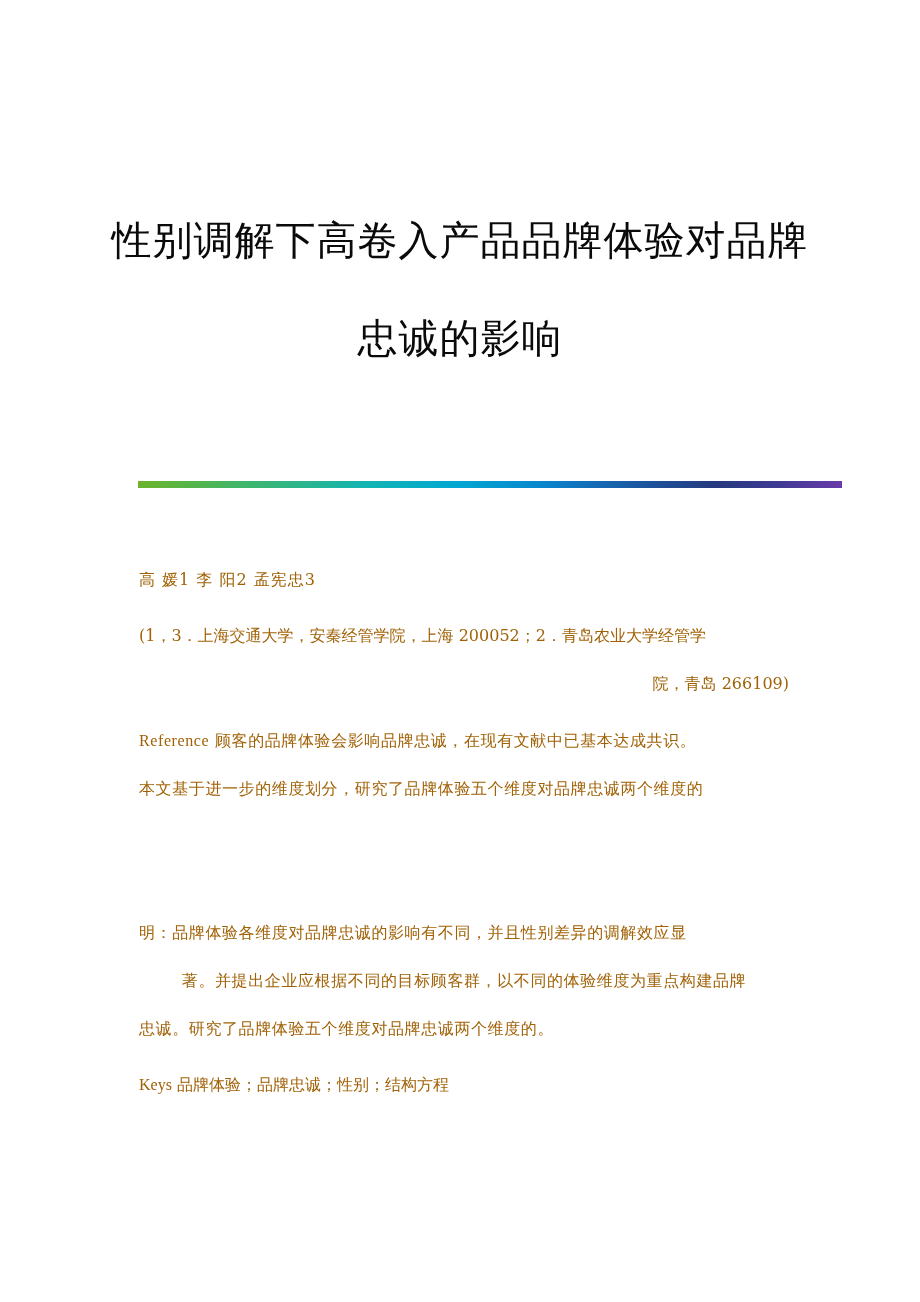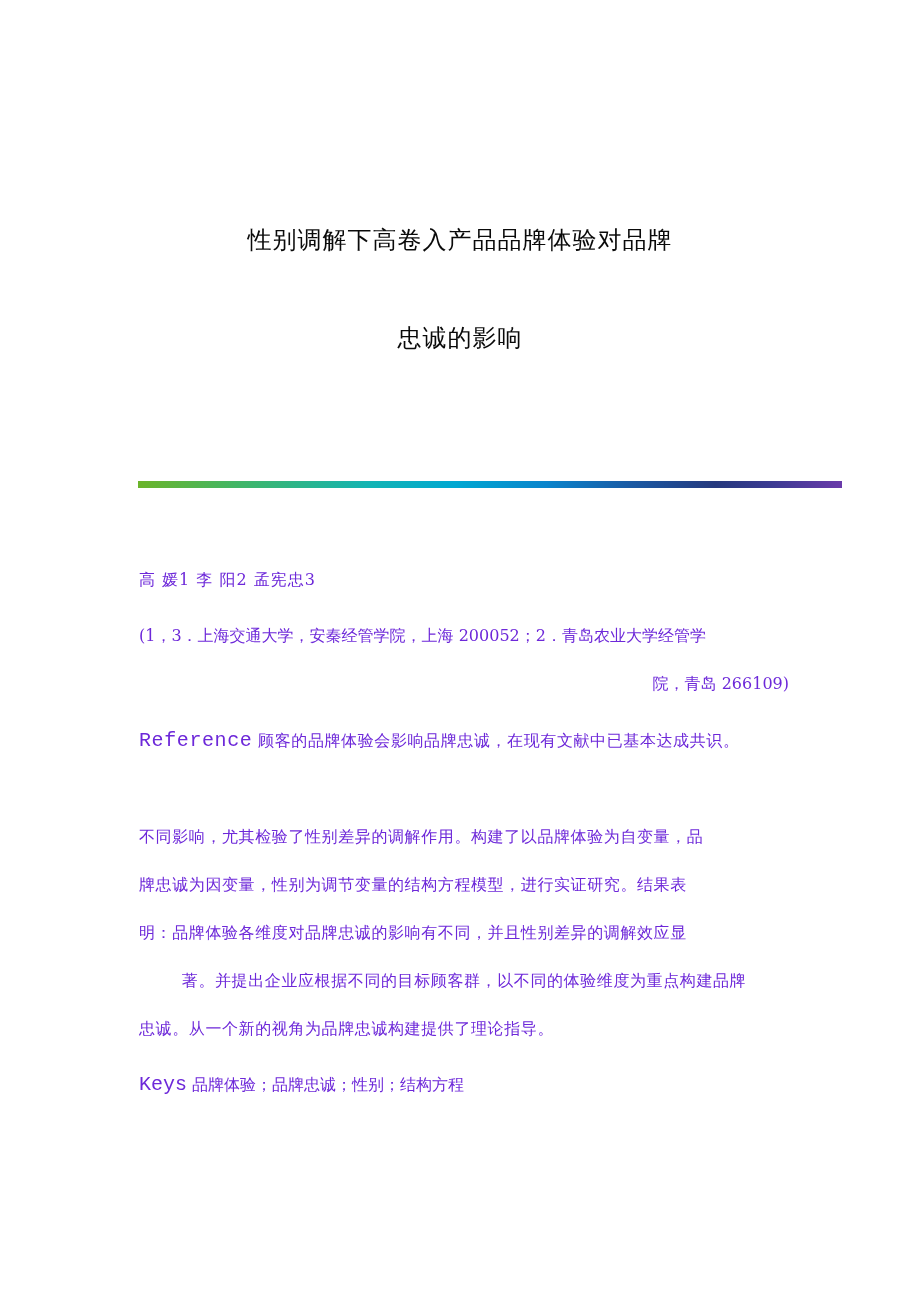--- a/index.html
+++ b/index.html
@@ -18,21 +18,21 @@
       position: absolute;
       left: 0; top: 0;
       width: 920px; height: 1302px;
     }
     .title-line {
       position: absolute;
       left: 0;
       width: 920px;
       text-align: center;
       font-family: "DejaVu Sans", sans-serif;
-      font-size: 24px;
+      font-size: 40px;
       font-weight: normal;
       letter-spacing: 1px;
       color: #0a0a0a;
       margin: 0;
       line-height: 40px;
     }
     .title-line.l1 { top: 220px; }
     .title-line.l2 { top: 318px; }
 
     .gradient-bar {
@@ -53,61 +53,60 @@
         #6a3aaa 100%);
     }
 
     .body-text {
       position: absolute;
       left: 139px;
       width: 650px;
       font-family: "DejaVu Serif", serif;
       font-size: 16px;
       line-height: 24px;
-      color: #6d28d9;
+      color: #a16207;
       margin: 0;
       white-space: nowrap;
     }
     .authors { top: 568px; letter-spacing: 1px; }
     .affil1 { top: 624px; }
     .affil2 { top: 672px; text-align: right; }
     .abs { letter-spacing: 0.6px; }
     .abs.a1 { top: 729px; }
     .abs.a2 { top: 777px; }
     .abs.a3 { top: 825px; }
     .abs.a4 { top: 873px; }
     .abs.a5 { top: 921px; }
     .abs.a6 { top: 969px; text-align: center; }
     .abs.a7 { top: 1017px; }
     .keys { top: 1073px; }
     .clc { top: 1129px; }
 
     .inline-label {
-      font-family: Liberation Mono, monospace;
-      font-size: 20px;
+      font-family: Liberation Serif, serif;
+      font-size: 16px;
     }
   </style>
 </head>
 <body>
 
 <div class="page">
 
   <h1 class="title-line l1">性别调解下高卷入产品品牌体验对品牌</h1>
   <h1 class="title-line l2">忠诚的影响</h1>
 
   <div class="gradient-bar"></div>
 
   <p class="body-text authors">高 媛1 李 阳2 孟宪忠3</p>
 
   <p class="body-text affil1">(1，3．上海交通大学，安秦经管学院，上海 200052；2．青岛农业大学经管学</p>
   <p class="body-text affil2">院，青岛 266109)</p>
 
   <p class="body-text abs a1"><span class="inline-label">Reference</span><span> 顾客的品牌体验会影响品牌忠诚，在现有文献中已基本达成共识。</span></p>
-  <p class="body-text abs a3">不同影响，尤其检验了性别差异的调解作用。构建了以品牌体验为自变量，品</p>
-  <p class="body-text abs a4">牌忠诚为因变量，性别为调节变量的结构方程模型，进行实证研究。结果表</p>
+  <p class="body-text abs a2">本文基于进一步的维度划分，研究了品牌体验五个维度对品牌忠诚两个维度的</p>
   <p class="body-text abs a5">明：品牌体验各维度对品牌忠诚的影响有不同，并且性别差异的调解效应显</p>
   <p class="body-text abs a6">著。并提出企业应根据不同的目标顾客群，以不同的体验维度为重点构建品牌</p>
-  <p class="body-text abs a7">忠诚。从一个新的视角为品牌忠诚构建提供了理论指导。</p>
+  <p class="body-text abs a7">忠诚。研究了品牌体验五个维度对品牌忠诚两个维度的。</p>
 
   <p class="body-text keys"><span class="inline-label">Keys</span><span> 品牌体验；品牌忠诚；性别；结构方程</span></p>
 
 
 </div>
 
 </body></html>

